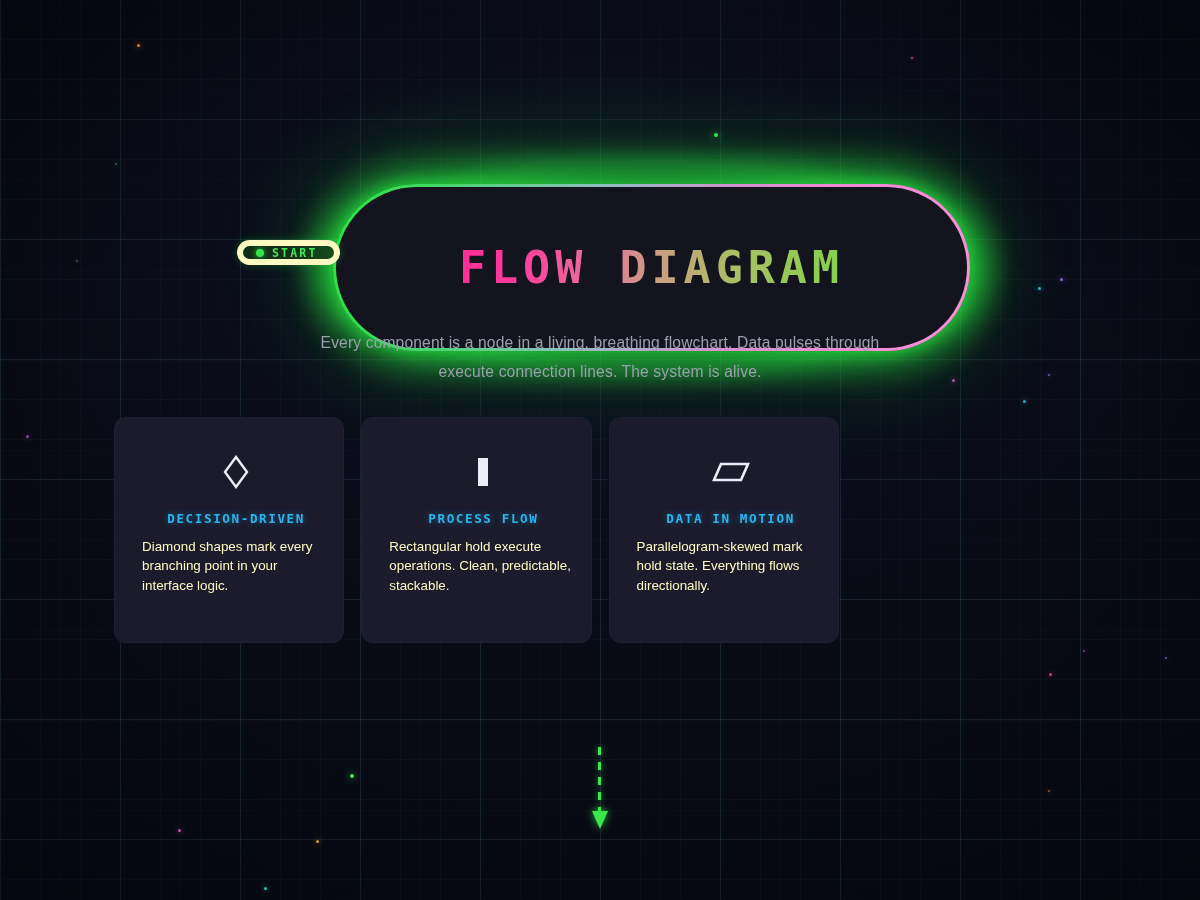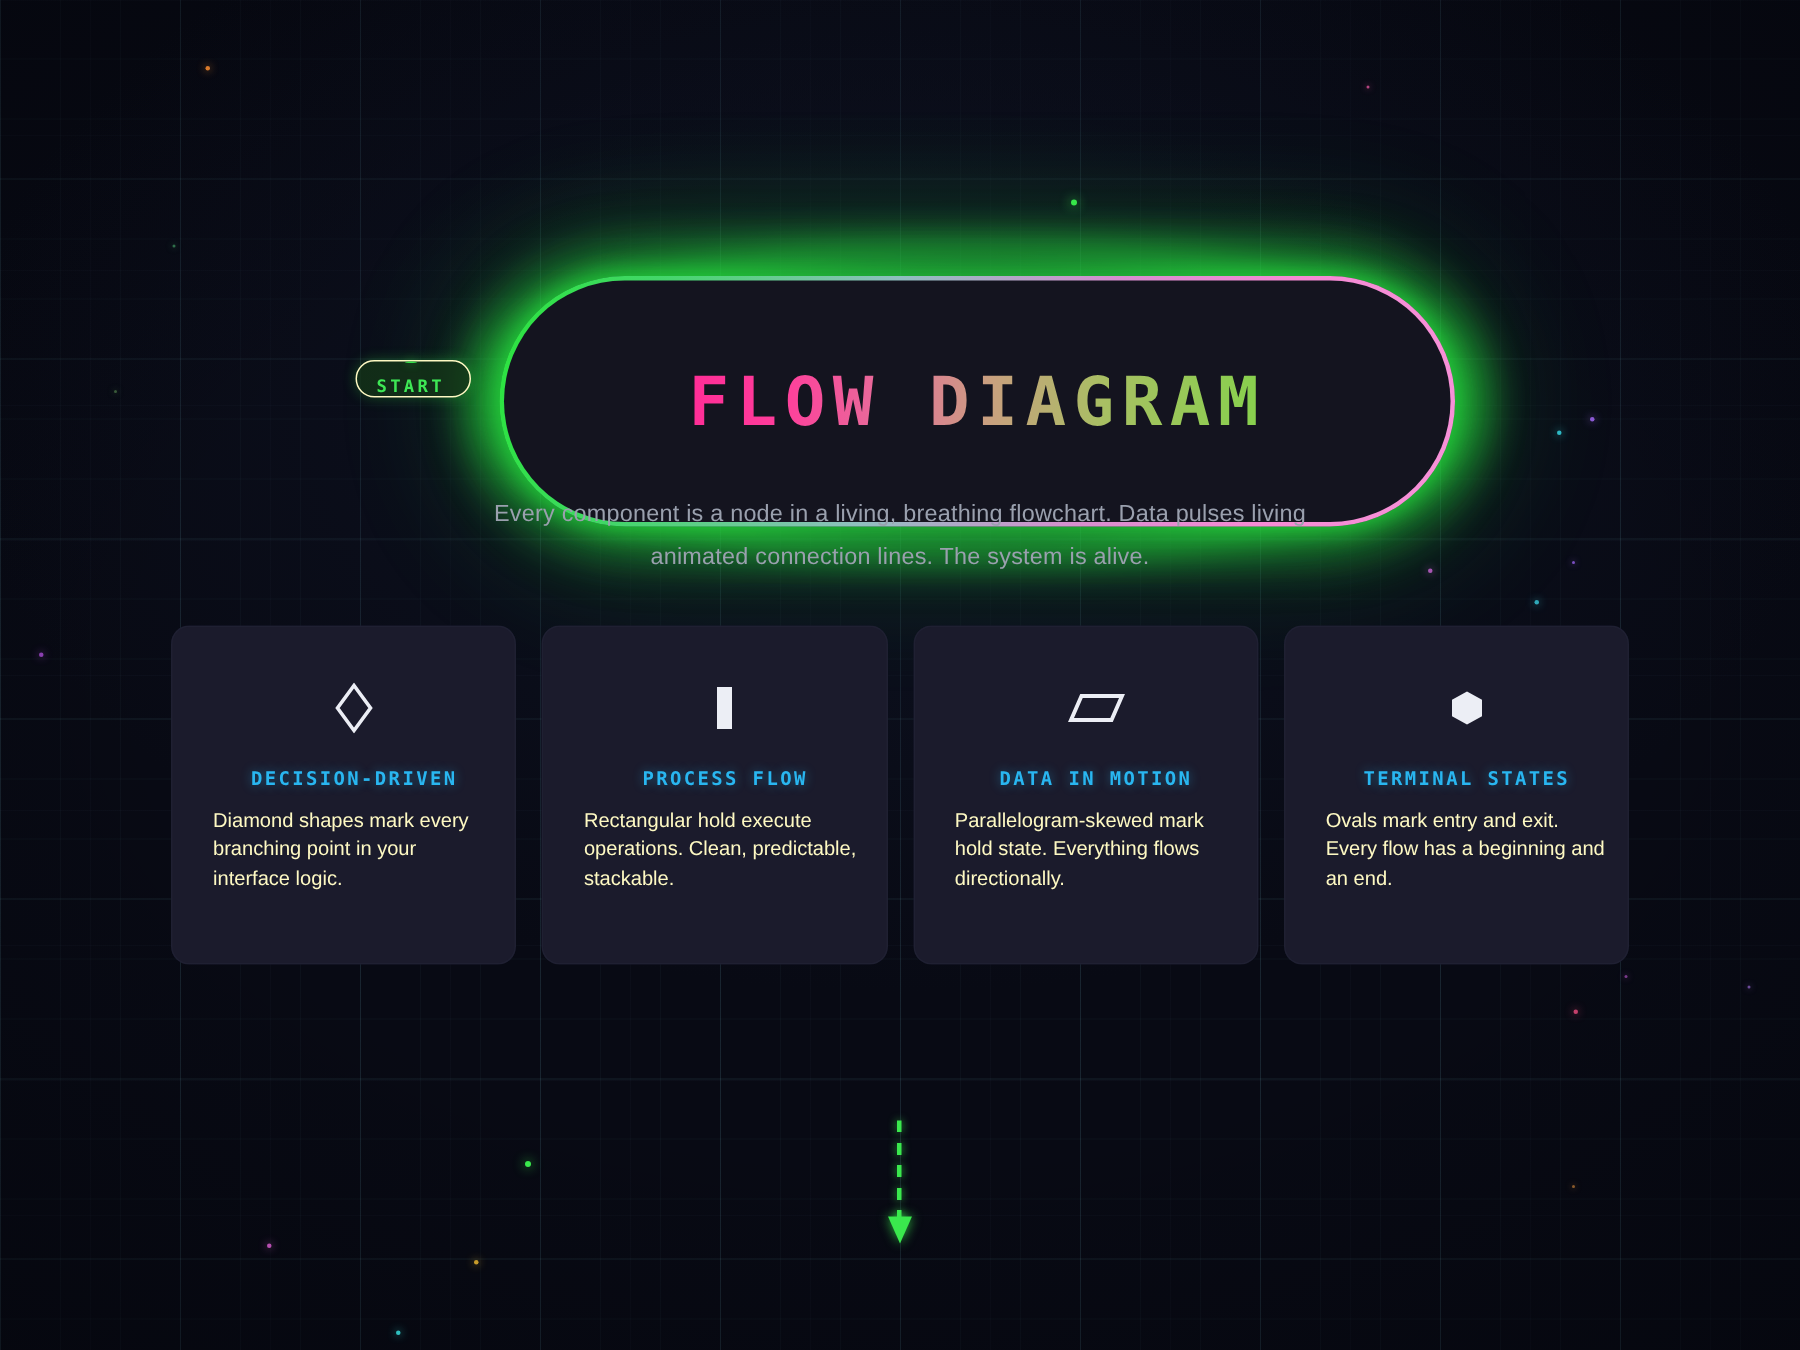--- a/index.html
+++ b/index.html
@@ -105,25 +105,24 @@
     white-space:nowrap;
   }
 
   
   #start-badge {
     position:absolute;
     left:237px; top:240px;
     height:25px;
     padding:0 16px 0 13px;
     display:flex; align-items:center; gap:8px;
-    border:1px solid #fef9c3;
+    border:6px solid #fef9c3;
     border-radius:14px;
     background:rgba(20,52,24,0.80);
     box-shadow:0 0 9px rgba(45,220,60,0.30);
-    flex-direction:column;
   }
   #start-dot {
     width:8px; height:8px; border-radius:50%;
     background:#35e24a;
     box-shadow:0 0 6px rgba(53,226,74,0.9);
   }
   #start-label {
     font-family:"DejaVu Sans Mono", monospace;
     font-size:11.5px; font-weight:700;
     letter-spacing:2.2px;
@@ -243,21 +242,21 @@
         <div id="hero-title">FLOW DIAGRAM</div>
       </div>
     </div>
   </div>
 
   <div id="start-badge">
     <span id="start-dot"></span>
     <span id="start-label">START</span>
   </div>
 
-  <div id="description">Every component is a node in a living, breathing flowchart. Data pulses living animated connection lines. The system is alive.</div>
+  <div id="description">Every component is a node in a living, breathing flowchart. Data pulses through execute connection lines. The system is alive.</div>
 
   <div id="cards">
 
     <div class="card">
       <div class="card-icon">
         <svg width="26" height="34" viewBox="0 0 26 34" aria-hidden="true">
           <polygon points="13,2 24,17 13,32 2,17" fill="none" stroke="#eceef5" stroke-width="2.4" stroke-linejoin="miter"></polygon>
         </svg>
       </div>
       <div class="card-title">DECISION-DRIVEN</div>
@@ -277,29 +276,20 @@
     <div class="card">
       <div class="card-icon">
         <svg width="38" height="22" viewBox="0 0 38 22" aria-hidden="true">
           <polygon points="9,3 36,3 29,19 2,19" fill="none" stroke="#eceef5" stroke-width="2.6" stroke-linejoin="miter"></polygon>
         </svg>
       </div>
       <div class="card-title">DATA IN MOTION</div>
       <div class="card-desc">Parallelogram-skewed mark hold state. Everything flows directionally.</div>
     </div>
 
-    <div class="card">
-      <div class="card-icon">
-        <svg width="26" height="28" viewBox="0 0 26 28" aria-hidden="true">
-          <polygon points="13,3 23,8.5 23,19.5 13,25 3,19.5 3,8.5" fill="#eceef5"></polygon>
-        </svg>
-      </div>
-      <div class="card-title">TERMINAL STATES</div>
-      <div class="card-desc">Ovals mark entry and exit. Every flow has a beginning and an end.</div>
-    </div>
 
   </div>
 
   <div id="connector">
     <div id="connector-line"></div>
     <div id="connector-head"></div>
   </div>
 
 </div>
 

